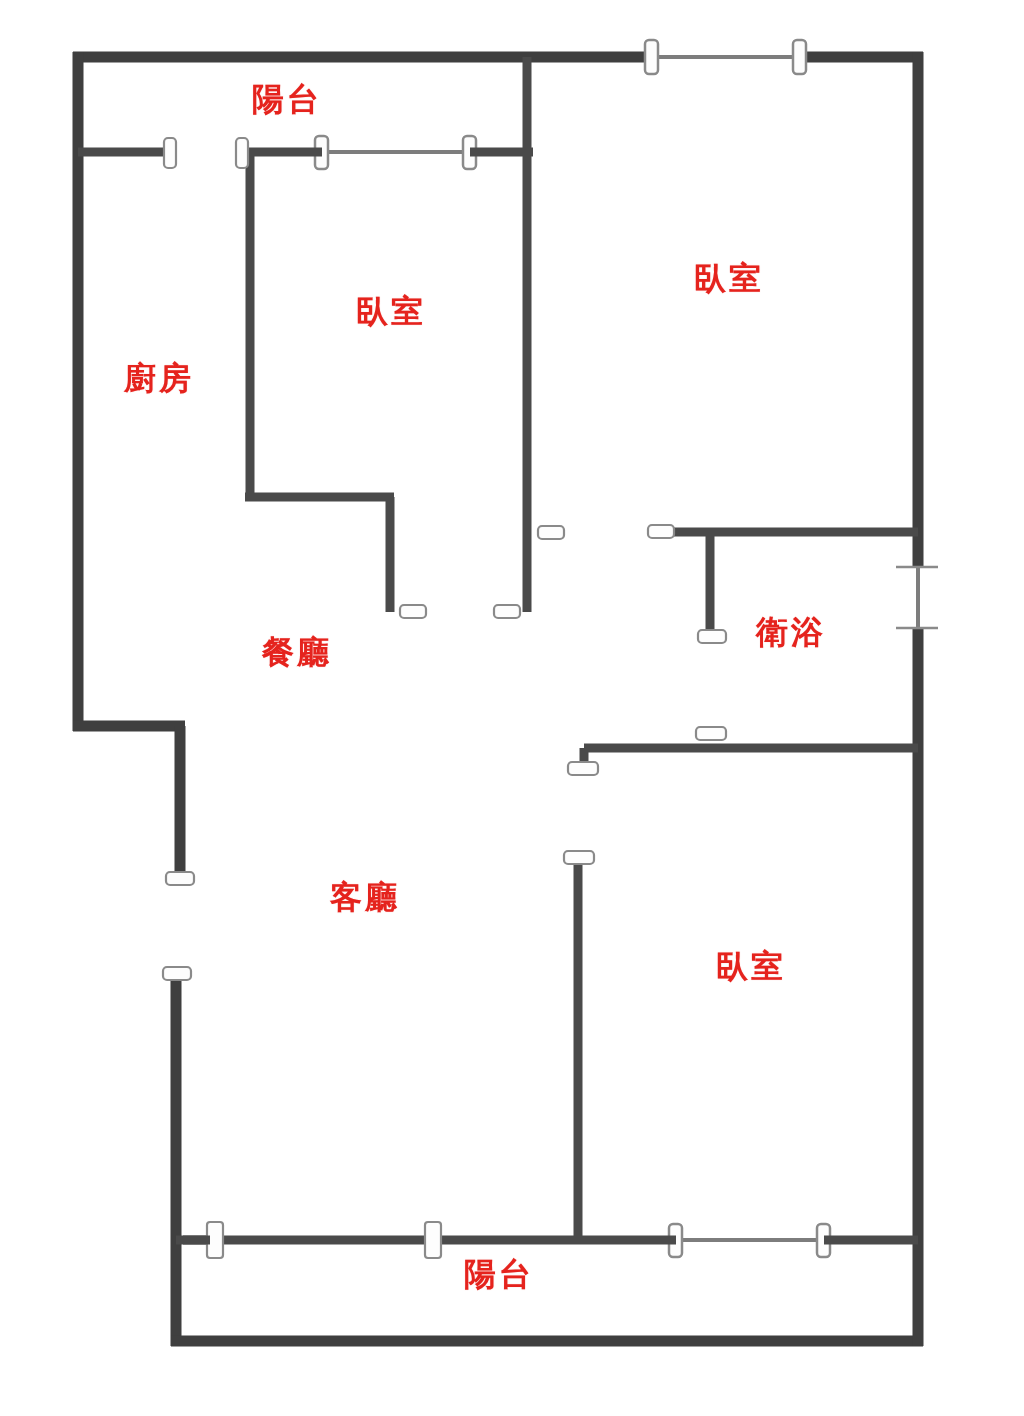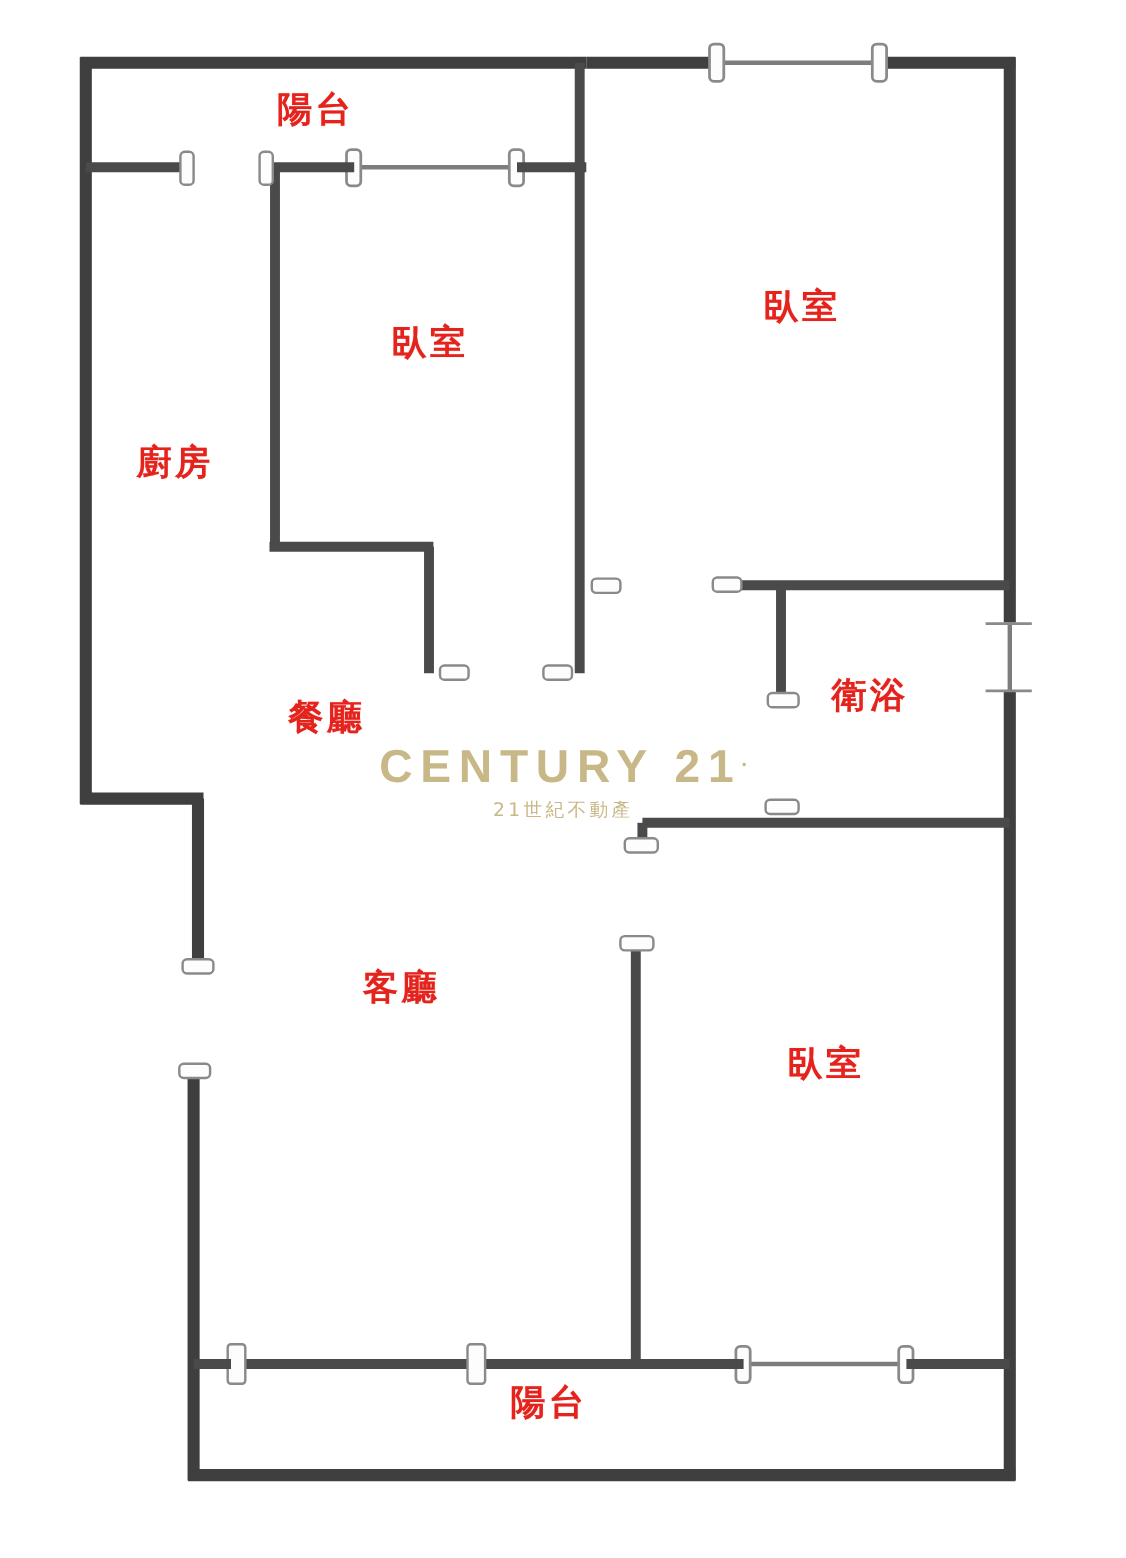--- a/index.html
+++ b/index.html
@@ -187,28 +187,24 @@
       <rect class="capsm" x="564" y="851" width="30" height="13" rx="4"></rect>
 
       <rect class="capsm" x="207" y="1222" width="16" height="36" rx="3"></rect>
 
       <rect class="capsm" x="425" y="1222" width="16" height="36" rx="3"></rect>
 
       <line class="w-med" x1="176" y1="1240" x2="210" y2="1240"></line>
     </g>
   </svg>
 
-  <div class="watermark">
-    <div class="wm-main"><span>CENTURY 21</span><span class="wm-reg">.</span></div>
-    <div class="wm-sub">21世紀不動產</div>
-  </div>
 
   <div class="room-label" style="left:252px; top:83px;">陽台</div>
   <div class="room-label" style="left:694px; top:262px;">臥室</div>
   <div class="room-label" style="left:356px; top:295px;">臥室</div>
-  <div class="room-label" style="left:124px; top:404px;">廚房</div>
+  <div class="room-label" style="left:124px; top:362px;">廚房</div>
   <div class="room-label" style="left:262px; top:636px;">餐廳</div>
   <div class="room-label" style="left:756px; top:616px;">衛浴</div>
   <div class="room-label" style="left:330px; top:881px;">客廳</div>
   <div class="room-label" style="left:716px; top:950px;">臥室</div>
   <div class="room-label" style="left:464px; top:1258px;">陽台</div>
 
 </div>
 
 </body></html>

